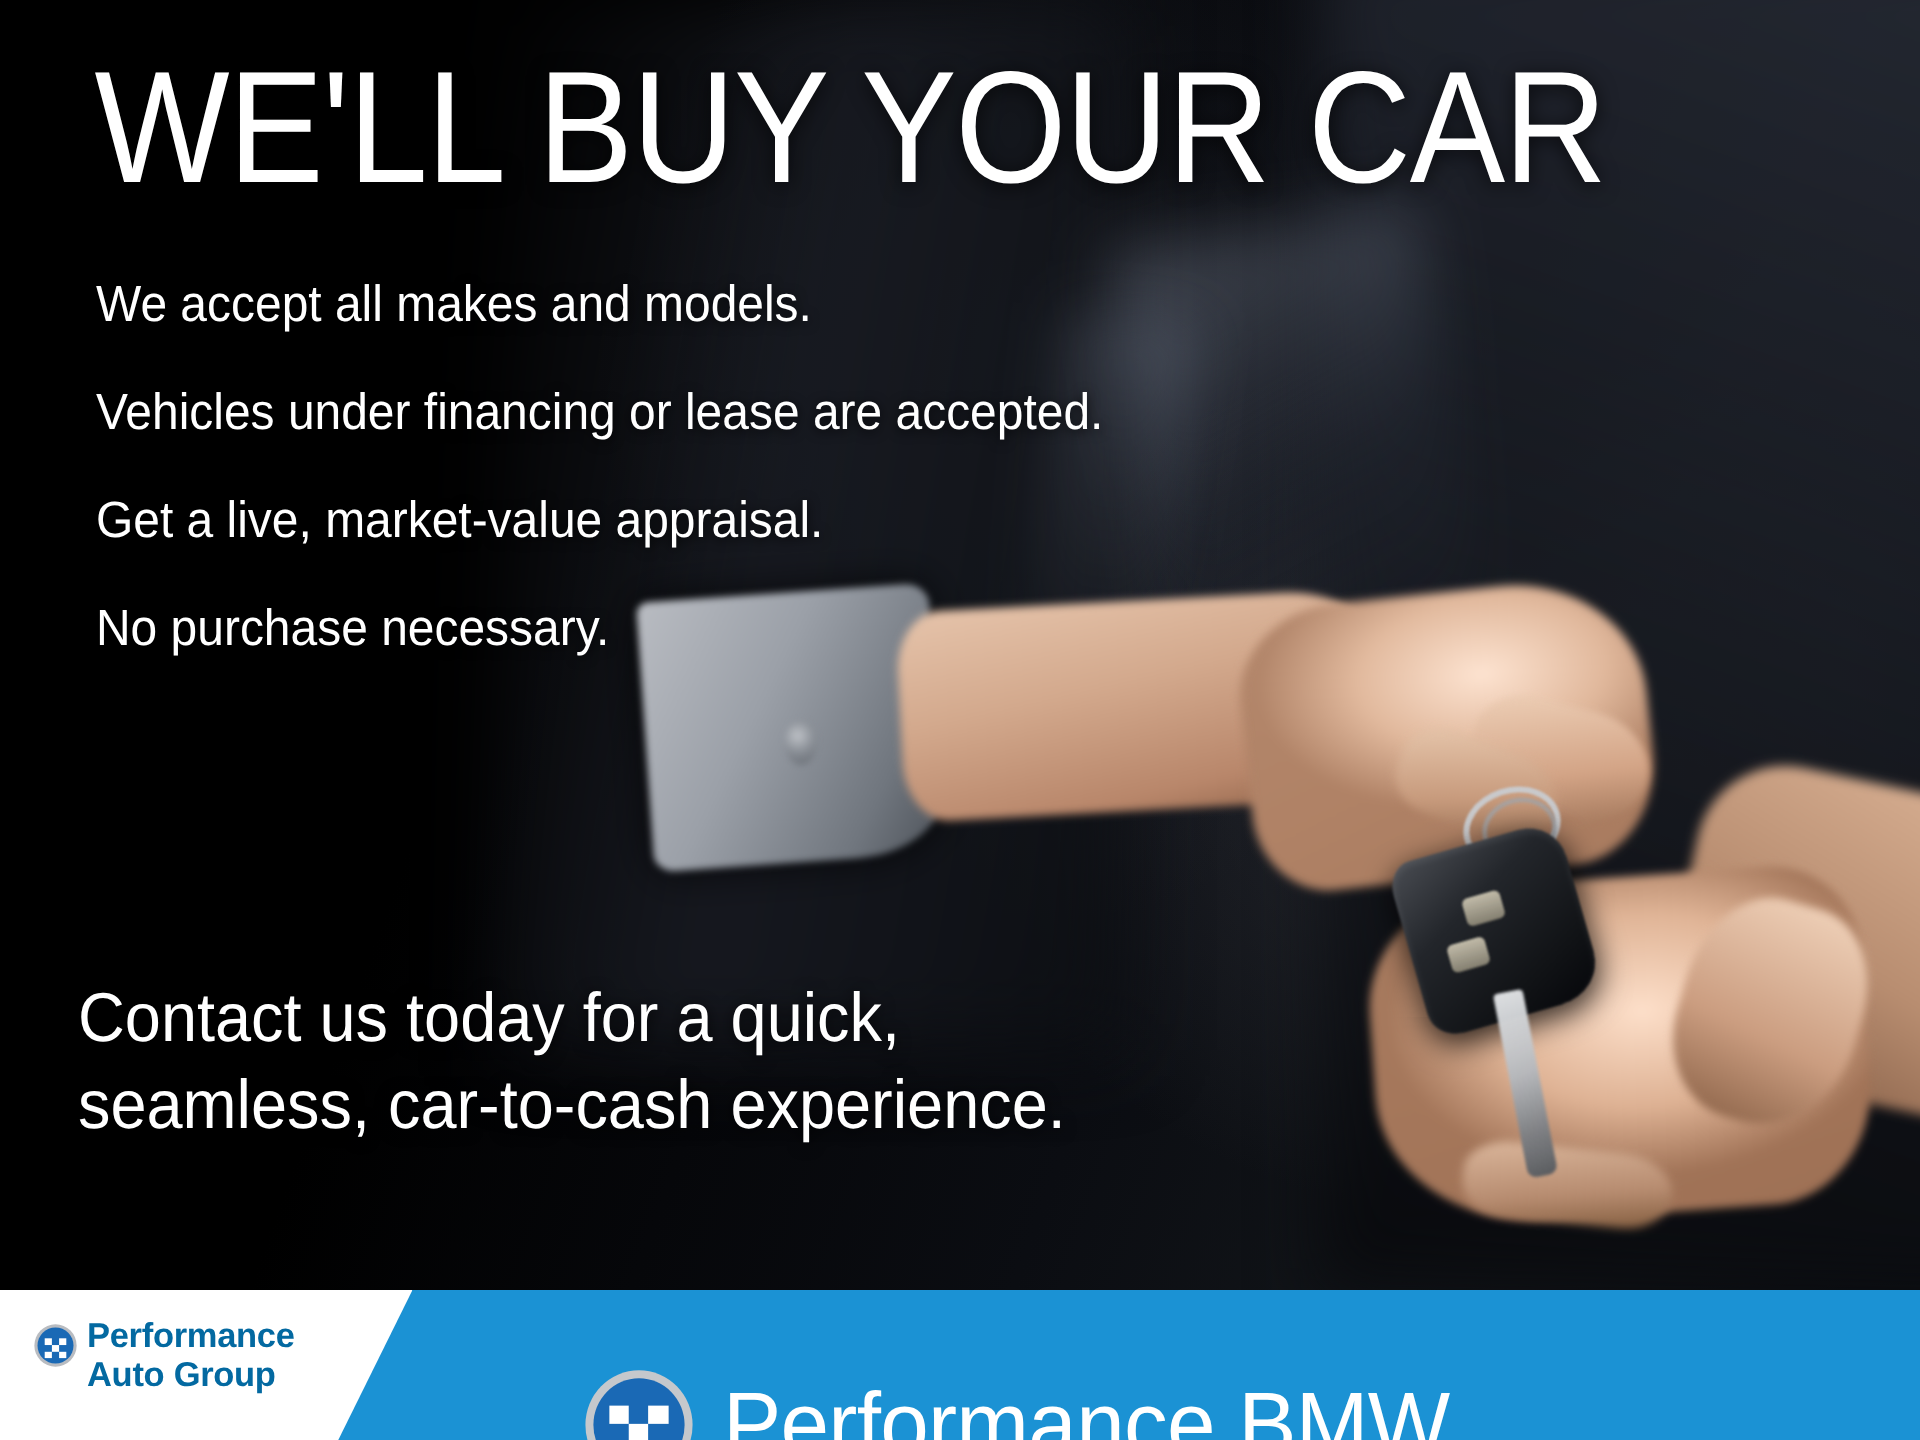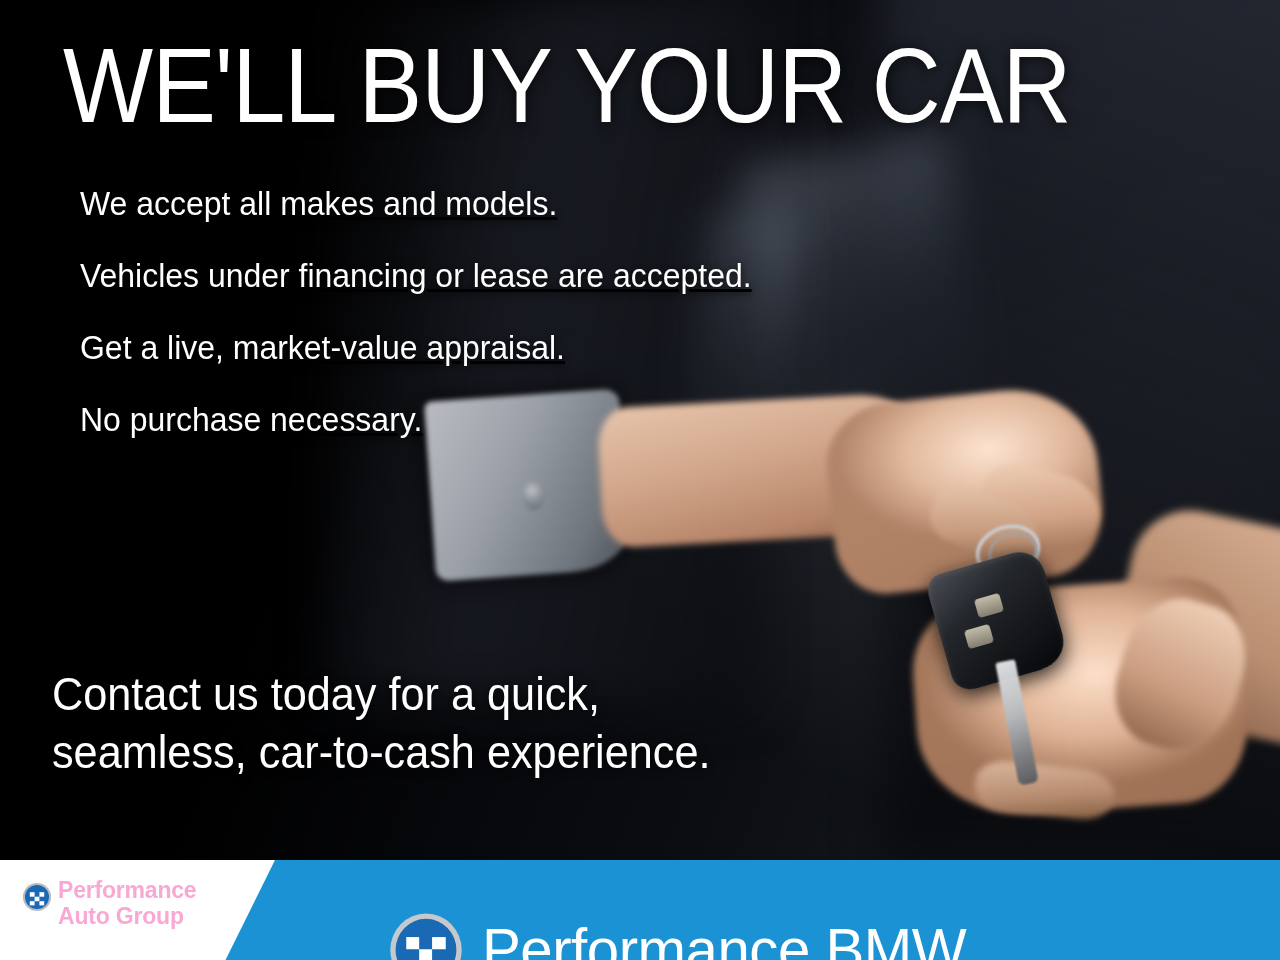--- a/index.html
+++ b/index.html
@@ -176,35 +176,34 @@
     font-size:106px;line-height:1;
     font-weight:400;
     color:#fff;
     letter-spacing:-1px;
     transform:scaleX(.90);
     transform-origin:left top;
     white-space:nowrap;
     text-shadow:0 2px 14px rgba(0,0,0,.7);
   }
   .bullets{
-    position:absolute;left:80px;top:186px;
+    position:absolute;left:64px;top:186px;
     width:900px;
-    text-decoration:underline;
   }
   .bullet{
     font-size:34px;line-height:1;
     color:#fff;
     margin-bottom:38px;
     transform:scaleX(.94);
     transform-origin:left center;
     white-space:nowrap;
     text-shadow:0 1px 8px rgba(0,0,0,.8);
   }
   .cta{
-    position:absolute;left:52px;top:666px;
+    position:absolute;left:52px;top:650px;
     width:860px;
   }
   .cta-line{
     font-size:46px;line-height:1.25;
     color:#fff;
     transform:scaleX(.94);
     transform-origin:left center;
     white-space:nowrap;
     text-shadow:0 1px 10px rgba(0,0,0,.85);
   }
@@ -219,21 +218,21 @@
     position:absolute;left:0;top:0;height:100px;width:275px;
     background:#fff;
     clip-path:polygon(0 0, 100% 0, 82% 100%, 0 100%);
   }
   .pag-logo{
     position:absolute;left:22px;top:882px;
     width:30px;height:30px;
   }
   .pag-text{
     position:absolute;left:58px;top:878px;
-    color:#f9a8d4;
+    color:#0369a1;
     font-size:23px;
     font-weight:bold;
     line-height:1.12;
     letter-spacing:-.2px;
   }
   .pag-text div{white-space:nowrap;}
 
   .bmw-block{
     position:absolute;left:388px;top:868px;
     display:flex;align-items:center;gap:18px;margin-top:44px;

